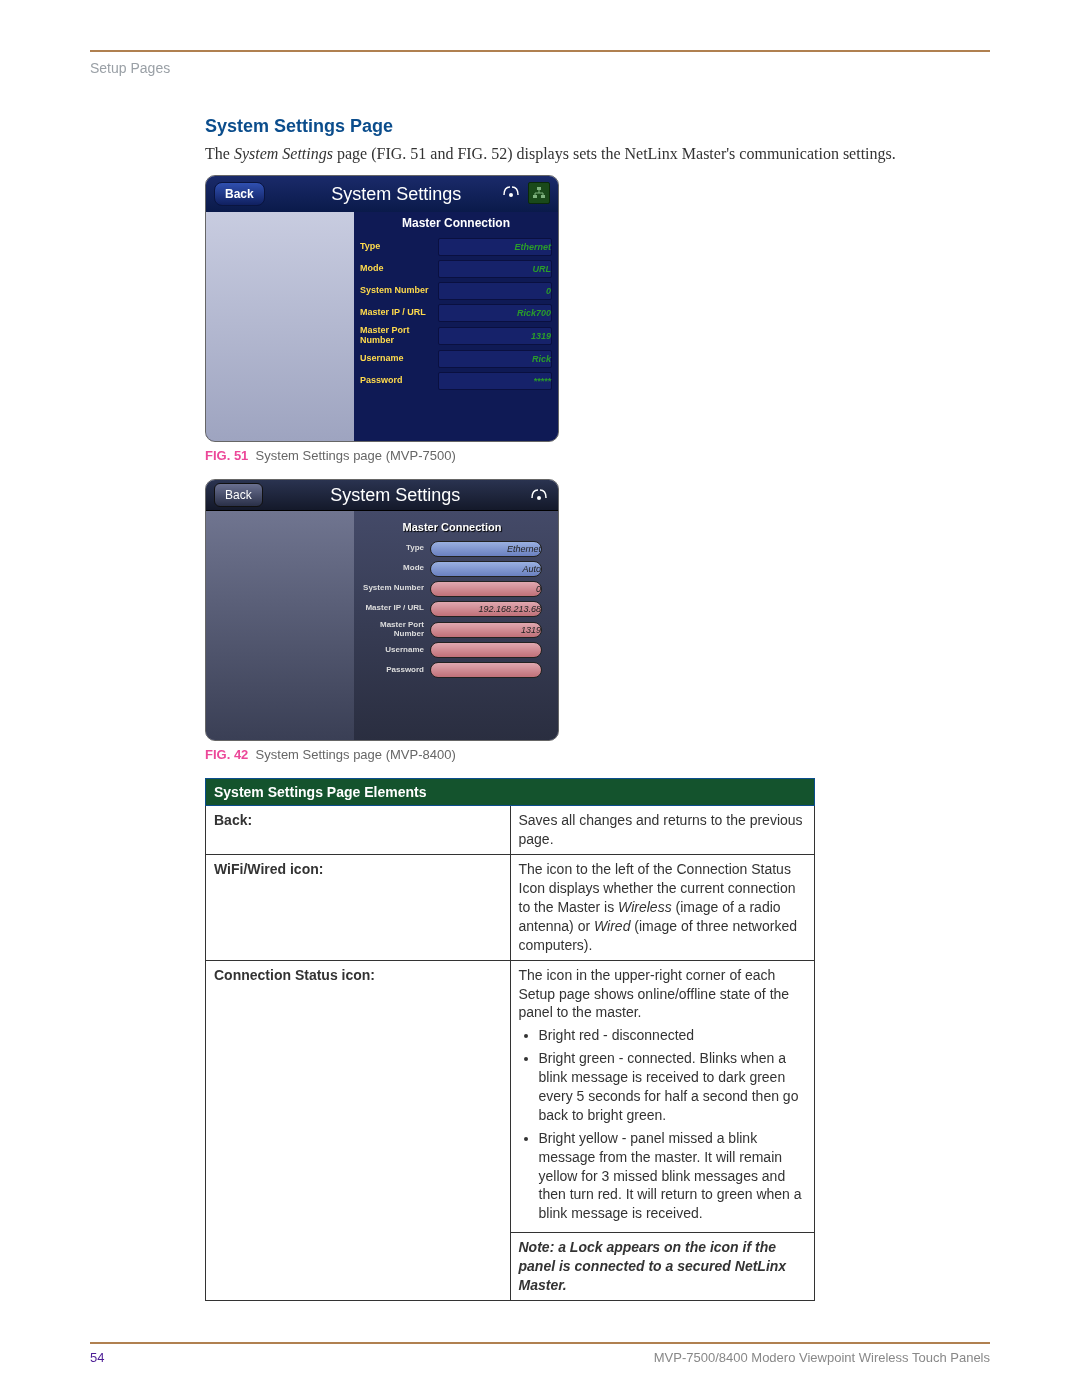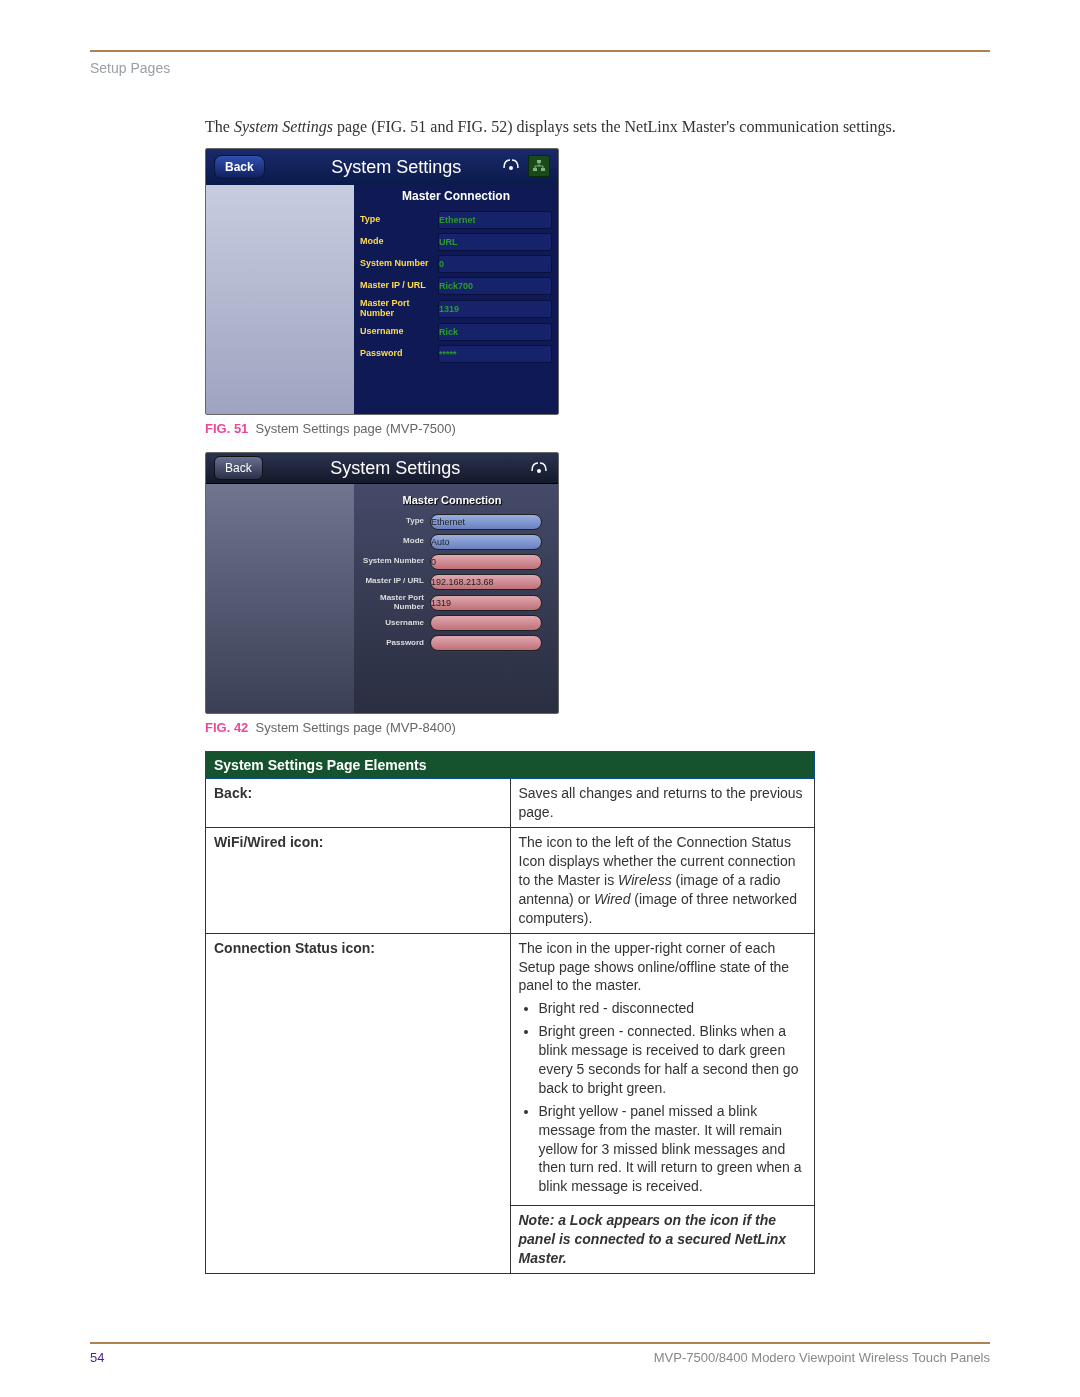--- a/index.html
+++ b/index.html
@@ -46,21 +46,21 @@
     color: #666;
     margin: 6px 0 16px 0;
   }
   .fig-caption b { color: #ec4899; }
 
   
   .panel {
     width: 352px;
     background: linear-gradient(#9aa0c0, #656a8a);
     border: 1px solid #666;
-    border-radius: 2px;
+    border-radius: 10px;
     overflow: hidden;
     font-family: Arial, sans-serif;
     display: flex;
     flex-direction: column;
   }
   .panel-header {
     background: linear-gradient(#1a2a6a, #0a1a4a);
     color: #fff;
     display: flex;
     align-items: center;
@@ -162,23 +162,24 @@
     text-align: right;
     width: 62px;
   }
   .mc-val {
     flex: 1;
     background: #16226a;
     border: 1px solid #0a1040;
     color: #2a9d2a;
     font-size: 9px;
     font-weight: bold;
-    text-align: left;
+    text-align: right;
     padding: 3px 0;
     border-radius: 2px;
+    font-style: italic;
   }
   .panel.v84 .mc-val {
     border-radius: 10px;
     padding: 2px 0;
     font-size: 9px;
     font-weight: normal;
     color: #222;
     border: 1px solid #222;
   }
   .pill-blue { background: linear-gradient(#9ab0e0, #6a80c0); }
@@ -237,20 +238,21 @@
   .footer .pg { color: #4c1d95; }
 </style>
 </head>
 <body>
 
 <div class="page">
   <div class="top-rule"></div>
   <div class="breadcrumb">Setup Pages</div>
 
   <div class="content">
+    <h3 class="section-title">System Settings Page</h3>
     <p class="body-text">
       <span>The </span><em>System Settings</em><span> page (FIG. 51 and FIG. 52) displays sets the NetLinx Master's communication settings.</span>
     </p>
 
     <div class="panel" style="height:265px;">
       <div class="panel-header">
         <div class="back-btn">Back</div>
         <div class="panel-title">System Settings</div>
         <div class="header-icons">
           <span class="wifi-icon">

